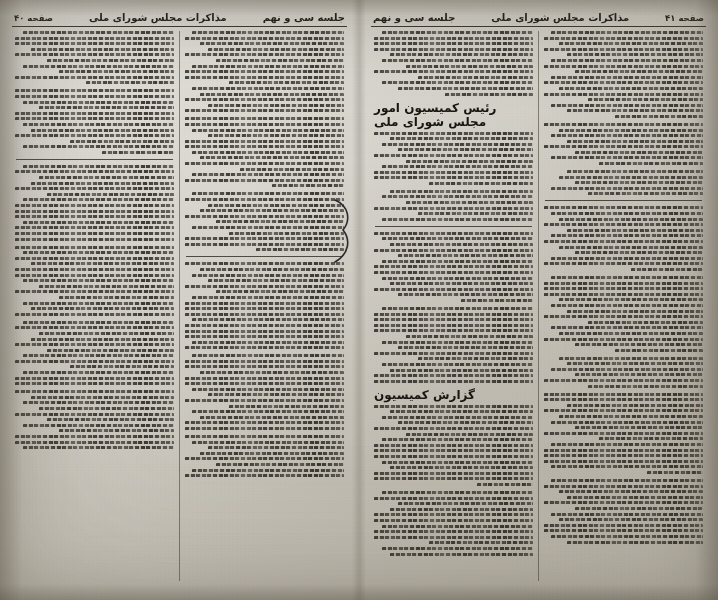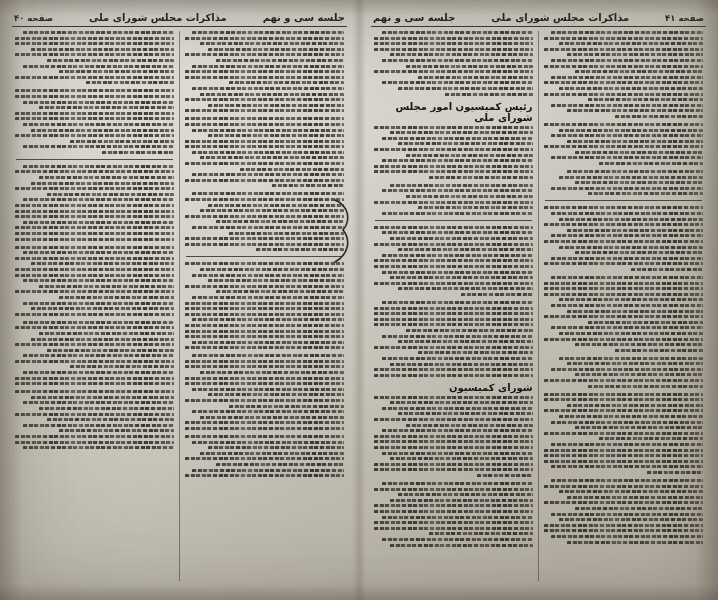--- a/index.html
+++ b/index.html
@@ -125,24 +125,24 @@
   .ln.w95 { width: 95%; } .ln.w90 { width: 90%; } .ln.w85 { width: 85%; }
   .ln.w80 { width: 80%; } .ln.w72 { width: 72%; } .ln.w65 { width: 65%; }
   .ln.w55 { width: 55%; } .ln.w45 { width: 45%; } .ln.w35 { width: 35%; }
   .ln.w100 { width: 100%; }
 
   .sect-rule {
     border-top: 0.8px solid rgba(45,40,32,0.8);
     margin: 4px 1px 5px 1px;
   }
   .head-lbl {
-    font-size: 10px;
+    font-size: 12px;
     font-weight: bold;
     color: #1a1713;
-    text-align: right;
+    text-align: left;
     margin: 3px 0 3px 0;
     letter-spacing: 0;
   }
   .num-block .ln { opacity: .95; }
 
   
   .penmark {
     position: absolute;
     right: 2px;
     top: 196px;
@@ -347,21 +347,21 @@
               <div class="ln w80"></div>
             <div class="ln w95"></div>
               <div class="ln w85"></div>
               <div class="ln w100"></div>
             <div class="ln w72"></div>
               <div class="ln w95"></div>
               <div class="ln w90"></div>
             <div class="ln w100"></div>
               <div class="ln w60"></div>
           </div>
-          <div class="head-lbl">شورای کمیسیون</div>
+          <div class="head-lbl">گزارش کمیسیون</div>
           <div class="para">
             <div class="ln w100"></div>
               <div class="ln w90"></div>
               <div class="ln w95"></div>
             <div class="ln w85"></div>
               <div class="ln w100"></div>
               <div class="ln w80"></div>
             <div class="ln w95"></div>
               <div class="ln w88"></div>
               <div class="ln w100"></div>

